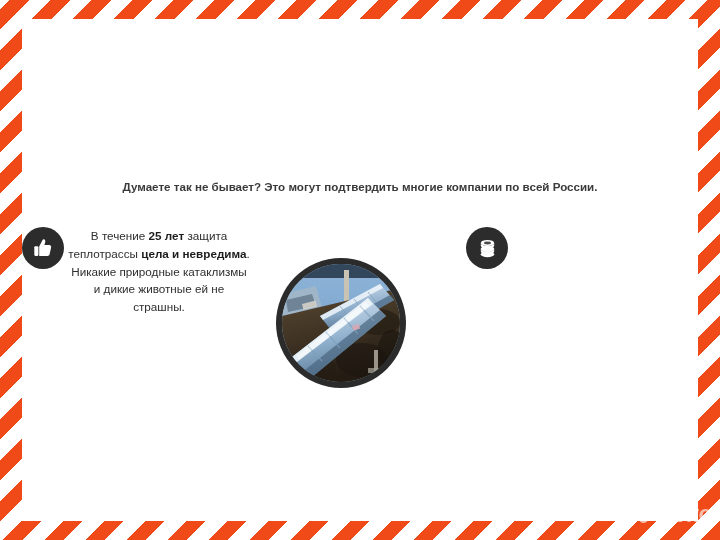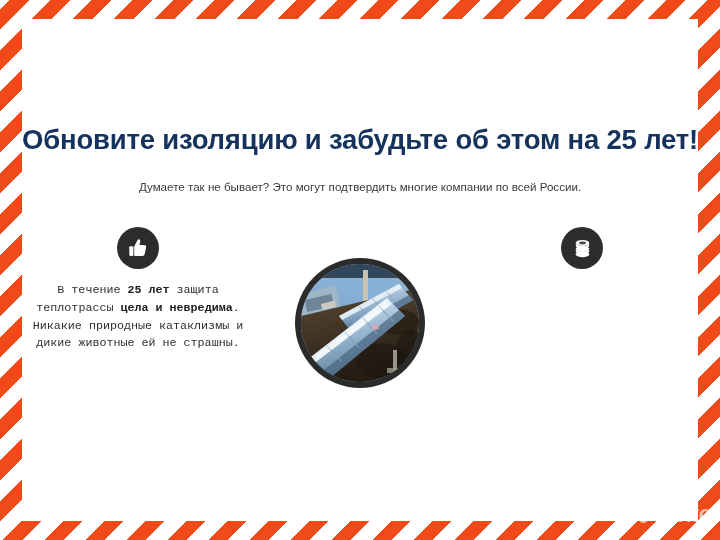--- a/index.html
+++ b/index.html
@@ -65,44 +65,43 @@
     white-space: nowrap;
   }
 
   .subtitle {
     position: absolute;
     left: 0;
     right: 0;
     top: 160px;
     text-align: center;
     font-size: 11.6px;
-    font-weight: normal;
+    font-weight: bold;
     color: #3a3a3a;
     line-height: 1.3;
     white-space: nowrap;
   }
 
   
   .columns {
     position: absolute;
     left: 0;
     right: 0;
     top: 208px;
     height: 190px;
     display: flex;
     align-items: flex-start;
     justify-content: space-between;
   }
 
   .col {
     width: 232px;
     display: flex;
-    flex-direction: column;
-    align-items: center;
-    font-family: Liberation Mono, monospace;
+    flex-direction: row;
+    align-items: flex-start;
   }
 
   .col-center {
     width: 168px;
   }
 
   
   .icon-circle {
     width: 42px;
     height: 42px;
@@ -201,21 +200,20 @@
 </style>
 </head>
 <body>
 
 <div class="banner">
 
   <div class="stripe-frame"></div>
 
   <div class="card">
 
-    <div class="headline">Обновите изоляцию и забудьте об этом на 25 лет!</div>
 
     <div class="subtitle">Думаете так не бывает? Это могут подтвердить многие компании по всей России.</div>
 
     <div class="columns">
 
       <div class="col">
         <div class="icon-circle">
           <svg width="24" height="24" viewBox="0 0 24 24" aria-hidden="true">
             <path fill="#ffffff" d="M8.2 10.4 L11.4 4.2 C11.8 3.3 13.0 3.1 13.7 3.7 C14.3 4.2 14.5 5.0 14.3 5.8 L13.4 9.1 L18.3 9.1 C19.5 9.1 20.4 10.2 20.1 11.4 L18.6 18.2 C18.4 19.2 17.5 19.9 16.5 19.9 L8.2 19.9 Z"></path>
             <rect fill="#ffffff" x="3.3" y="10.2" width="4.1" height="9.7" rx="1.1"></rect>

